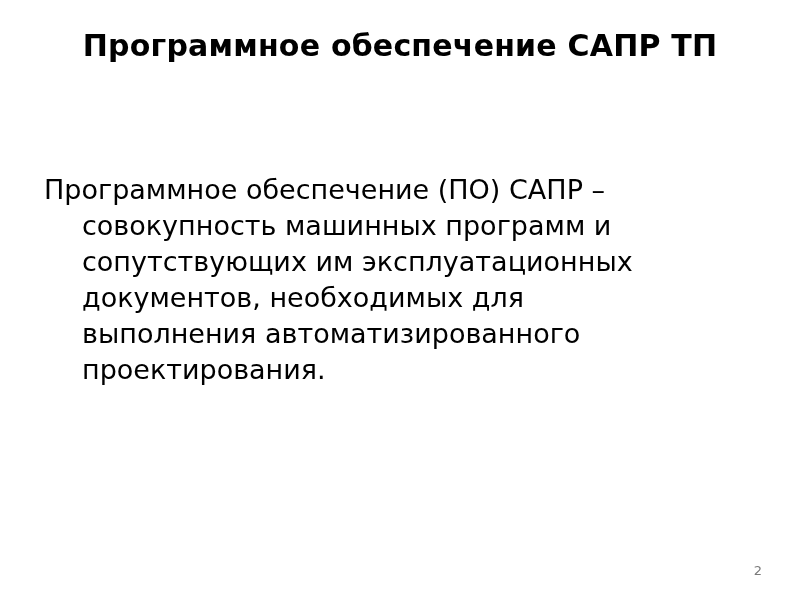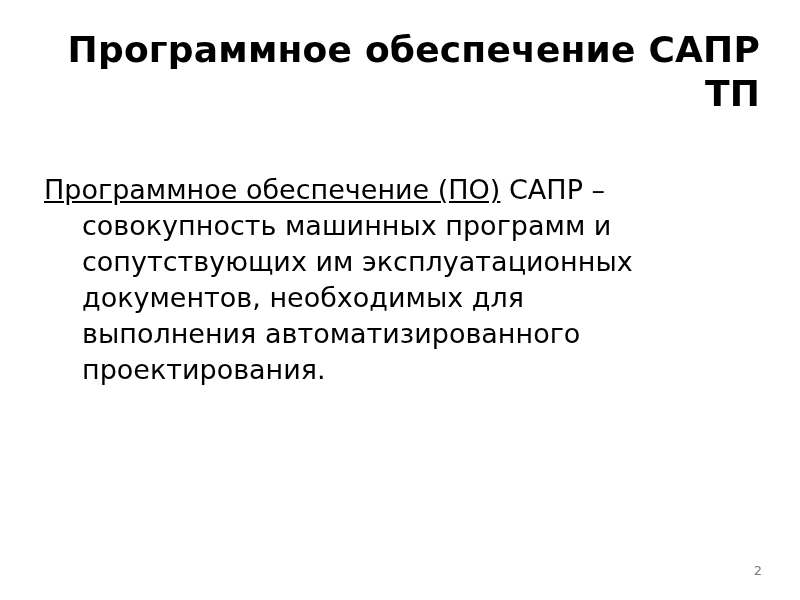--- a/index.html
+++ b/index.html
@@ -19,42 +19,41 @@
     width: 800px;
     height: 600px;
     box-sizing: border-box;
     background: #ffffff;
   }
   .slide-title {
     position: absolute;
     left: 40px;
     top: 28px;
     width: 720px;
-    text-align: right;
-    font-size: 36px;
+    text-align: center;
+    font-size: 30px;
     font-weight: bold;
     line-height: 1.22;
     letter-spacing: 0.2px;
   }
   .slide-body {
     position: absolute;
     left: 44px;
     top: 172px;
     width: 660px;
   }
   .body-para {
     font-size: 27px;
     line-height: 1.33;
     text-indent: 0;
     padding-left: 38px;
     margin: 0;
   }
   .body-para .first-line-out {
     margin-left: -38px;
-    text-decoration: underline;
   }
   .para-gap {
     height: 48px;
   }
   .slide-number {
     position: absolute;
     right: 38px;
     bottom: 22px;
     font-size: 13px;
     color: #7a7a7a;

